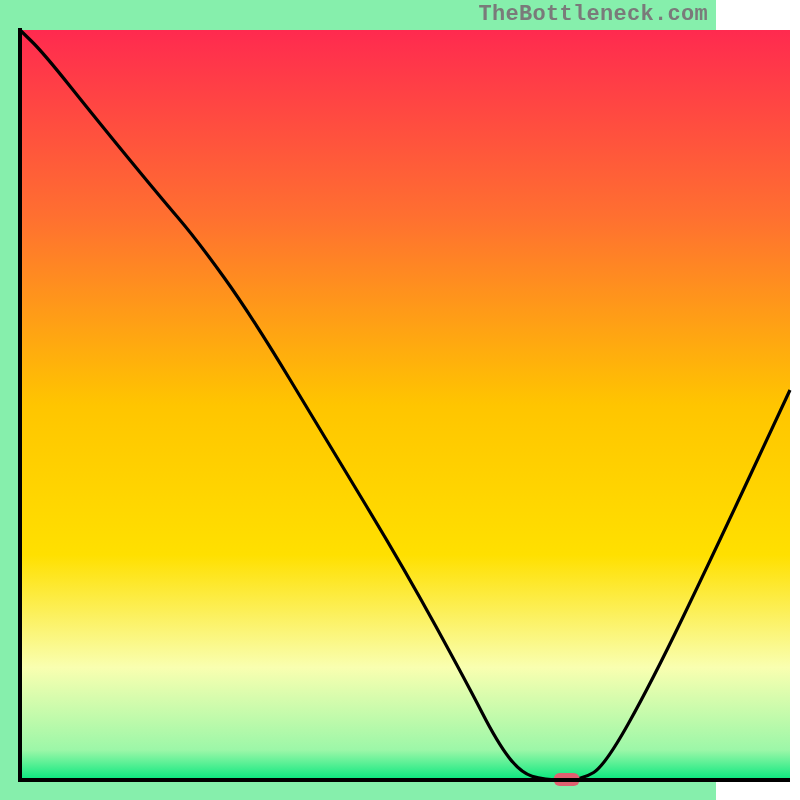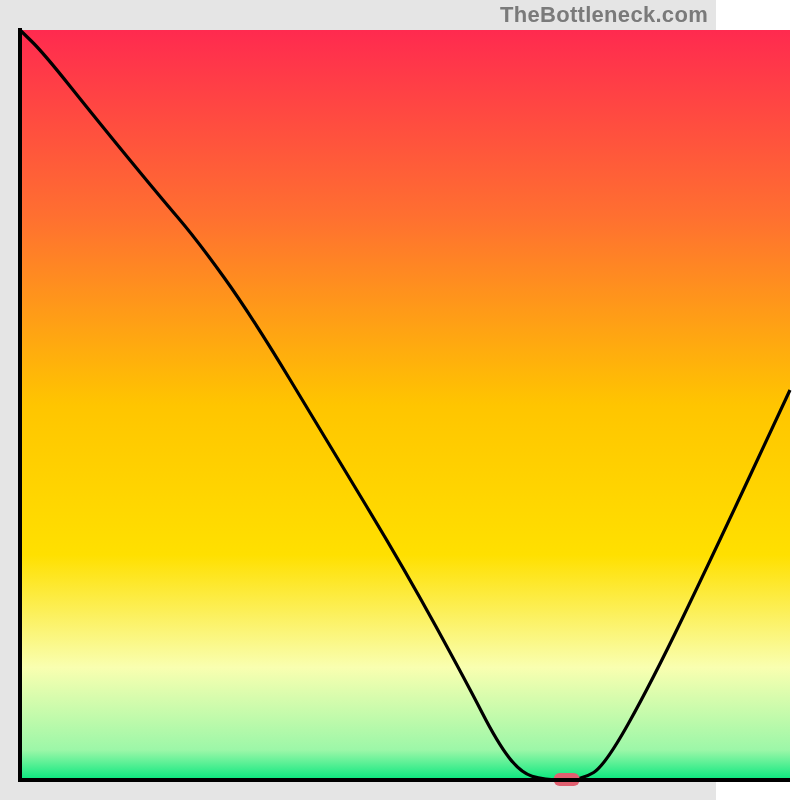--- a/index.html
+++ b/index.html
@@ -7,21 +7,22 @@
     padding: 0;
     width: 800px;
     height: 800px;
     overflow: hidden;
     font-family: Arial, Helvetica, sans-serif;
   }
   .container {
     position: relative;
     width: 716px;
     height: 800px;
-    background: #e5e5e5;
+    background: #86efac;
+    font-family: Liberation Mono, monospace;
   }
   .watermark {
     position: absolute;
     top: 2px;
     right: 8px;
     font-size: 22px;
     font-weight: 600;
     color: #7a7a7a;
     letter-spacing: 0.3px;
     z-index: 20;

